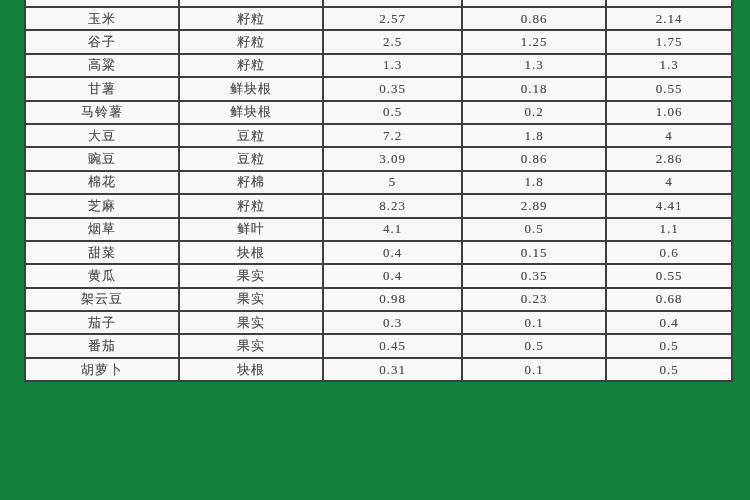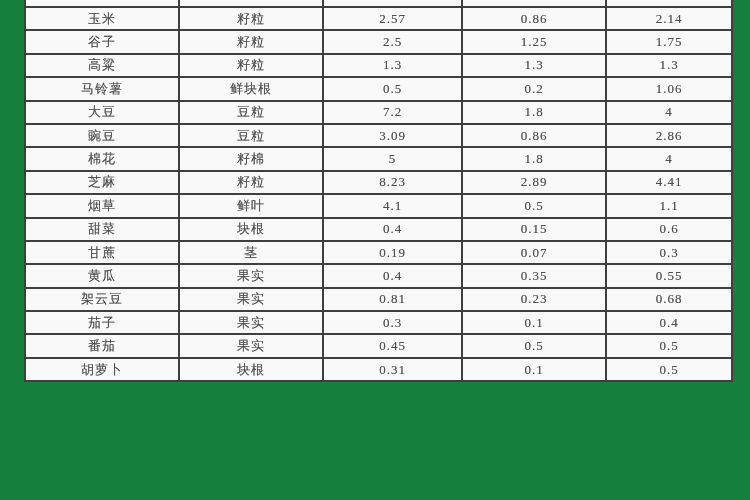--- a/index.html
+++ b/index.html
@@ -96,20 +96,27 @@
   </tr>
 
   <tr class="data-row">
     <td class="crop">高粱</td>
     <td class="crop">籽粒</td>
     <td class="num">1.3</td>
     <td class="num">1.3</td>
     <td class="num">1.3</td>
   </tr>
 
+  <tr class="data-row">
+    <td class="crop">甘薯</td>
+    <td class="crop">鲜块根</td>
+    <td class="num">0.35</td>
+    <td class="num">0.18</td>
+    <td class="num">0.55</td>
+  </tr>
 
   <tr class="data-row">
     <td class="crop">马铃薯</td>
     <td class="crop">鲜块根</td>
     <td class="num">0.5</td>
     <td class="num">0.2</td>
     <td class="num">1.06</td>
   </tr>
 
   <tr class="data-row">
@@ -156,40 +163,33 @@
 
 
   <tr class="data-row">
     <td class="crop">甜菜</td>
     <td class="crop">块根</td>
     <td class="num">0.4</td>
     <td class="num">0.15</td>
     <td class="num">0.6</td>
   </tr>
 
-  <tr class="data-row">
-    <td class="crop">甘蔗</td>
-    <td class="crop">茎</td>
-    <td class="num">0.19</td>
-    <td class="num">0.07</td>
-    <td class="num">0.3</td>
-  </tr>
 
   <tr class="data-row">
     <td class="crop">黄瓜</td>
     <td class="crop">果实</td>
     <td class="num">0.4</td>
     <td class="num">0.35</td>
     <td class="num">0.55</td>
   </tr>
 
   <tr class="data-row">
     <td class="crop">架云豆</td>
     <td class="crop">果实</td>
-    <td class="num">0.81</td>
+    <td class="num">0.98</td>
     <td class="num">0.23</td>
     <td class="num">0.68</td>
   </tr>
 
   <tr class="data-row">
     <td class="crop">茄子</td>
     <td class="crop">果实</td>
     <td class="num">0.3</td>
     <td class="num">0.1</td>
     <td class="num">0.4</td>

